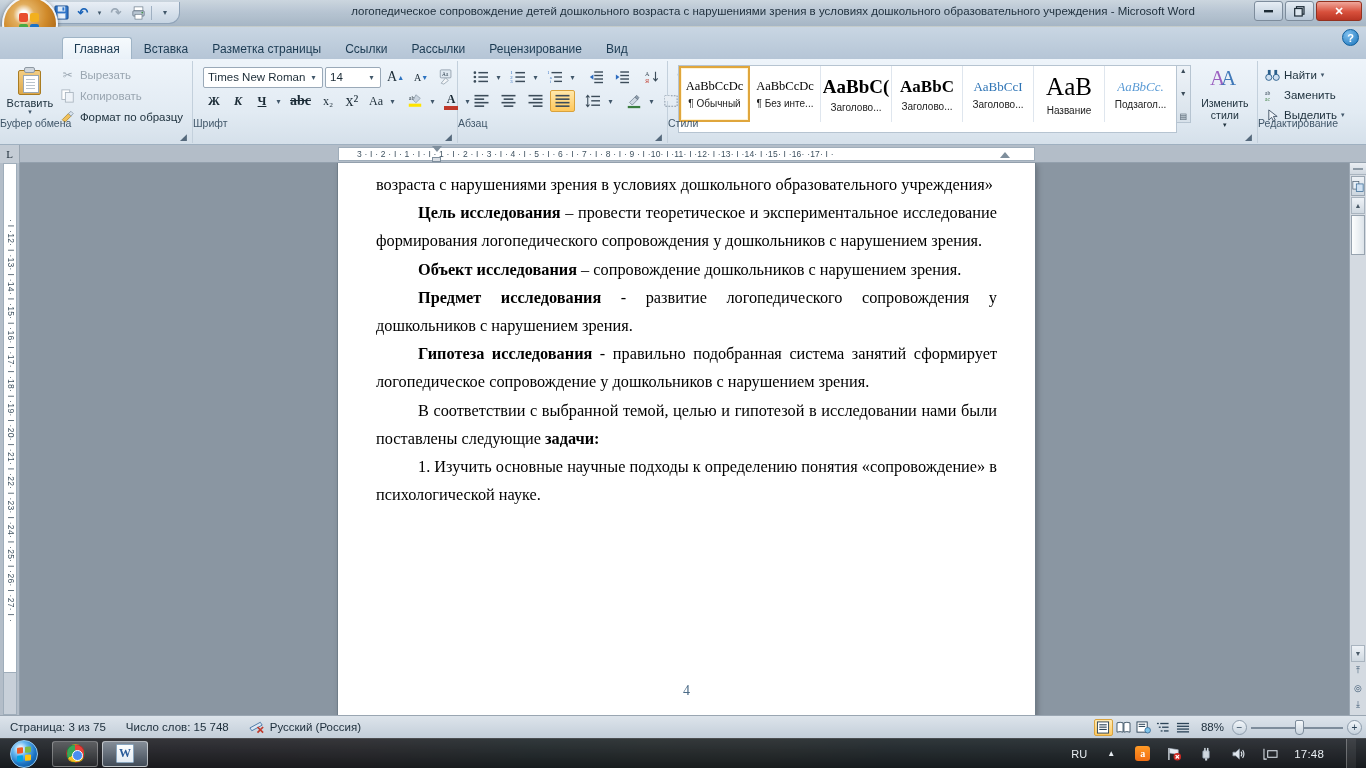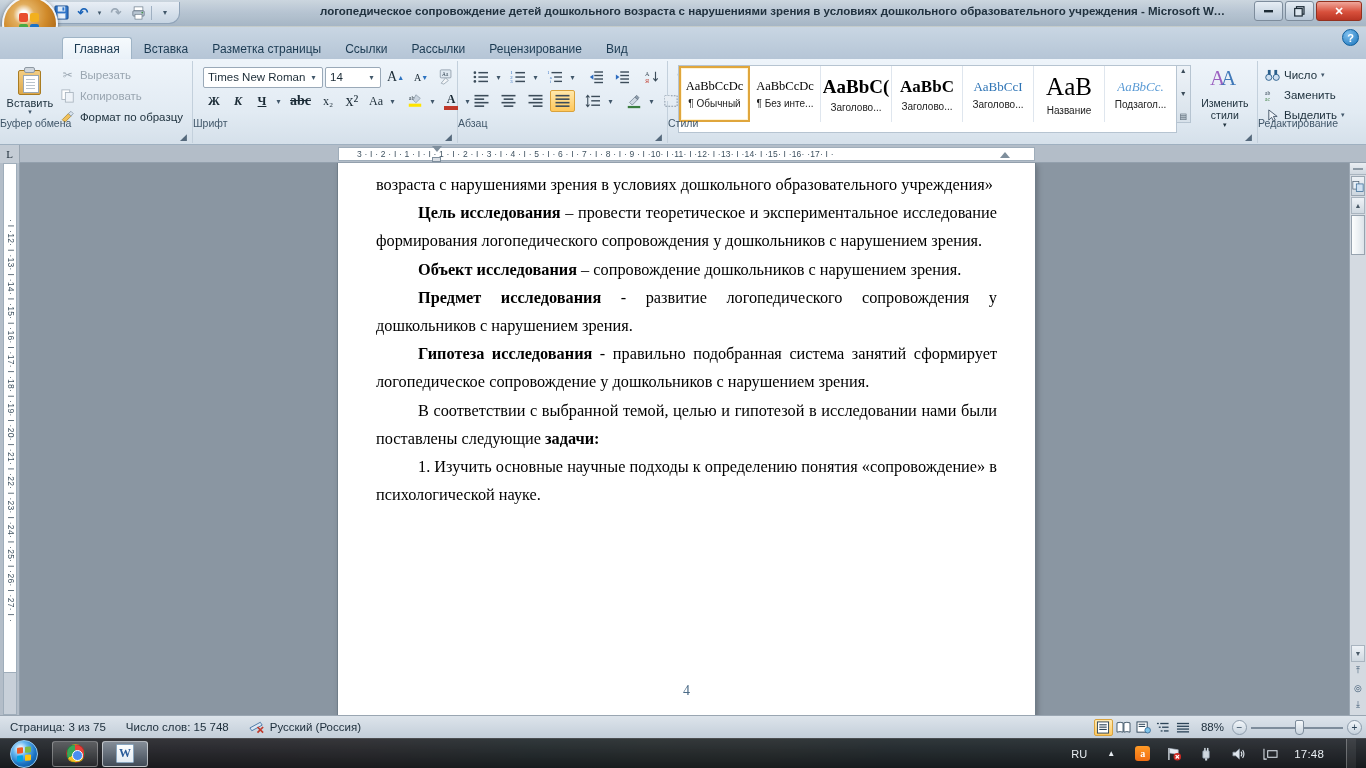--- a/index.html
+++ b/index.html
@@ -38,21 +38,21 @@
   }
   .titlebar::before{
     content:""; position:absolute; inset:0;
     background: linear-gradient(180deg,#cfd9e4 0%,#b9c7d6 50%,#a9b9cb 100%);
     opacity:.88;
   }
   .title-text {
     position: absolute; left: 0; right: 0; top: 5px;
     text-align: center; font-size: 11.5px; color: #21323f;
     white-space: nowrap; overflow: hidden; text-overflow: ellipsis;
-    padding: 0 140px 0 320px; z-index: 3; font-weight: bold;
+    padding: 0 140px 0 320px; z-index: 3;
   }
   .qat {
     position: absolute; left: 44px; top: 2px; z-index: 4;
     display: flex; align-items: center; gap: 2px;
     height: 22px; padding: 0 4px 0 6px;
     background: linear-gradient(180deg,#e8eef5,#c6d4e2);
     border: 1px solid #8fa3b8; border-top: none;
     border-radius: 0 0 11px 11px;
   }
   .qat .qi {
@@ -785,21 +785,21 @@
       <div class="gbody" style="flex-direction:column;width:100%;">
         <div class="cmd">
           <span class="ci">
             <svg width="15" height="13" viewBox="0 0 16 14">
                 <circle cx="4" cy="9" r="3.3" fill="#cfe0f1" stroke="#2b5f8c" stroke-width="1"></circle>
                 <circle cx="12" cy="9" r="3.3" fill="#cfe0f1" stroke="#2b5f8c" stroke-width="1"></circle>
                 <rect x="3" y="1" width="3" height="5" fill="#2b5f8c"></rect>
                 <rect x="10" y="1" width="3" height="5" fill="#2b5f8c"></rect>
               </svg>
           </span>
-          <span>Число</span>
+          <span>Найти</span>
           <span style="font-size:7px;color:#41576a;">▾</span>
         </div>
         <div class="cmd">
           <span class="ci">
             <svg width="15" height="13" viewBox="0 0 16 14">
                 <text x="0" y="6" font-size="6" fill="#2b3d4d" font-family="serif">ab</text>
                 <text x="0" y="13" font-size="6" fill="#3a7d3f" font-family="serif">ac</text>
               </svg>
           </span>
           <span>Заменить</span>

